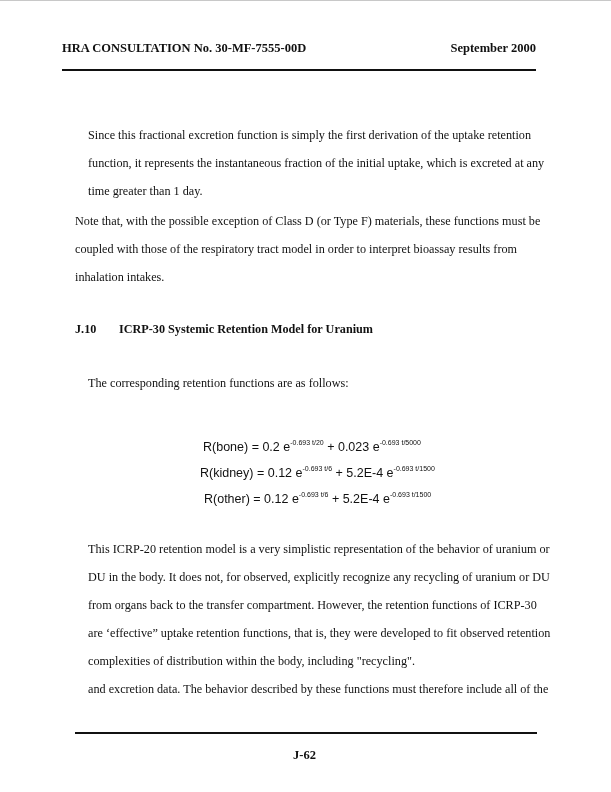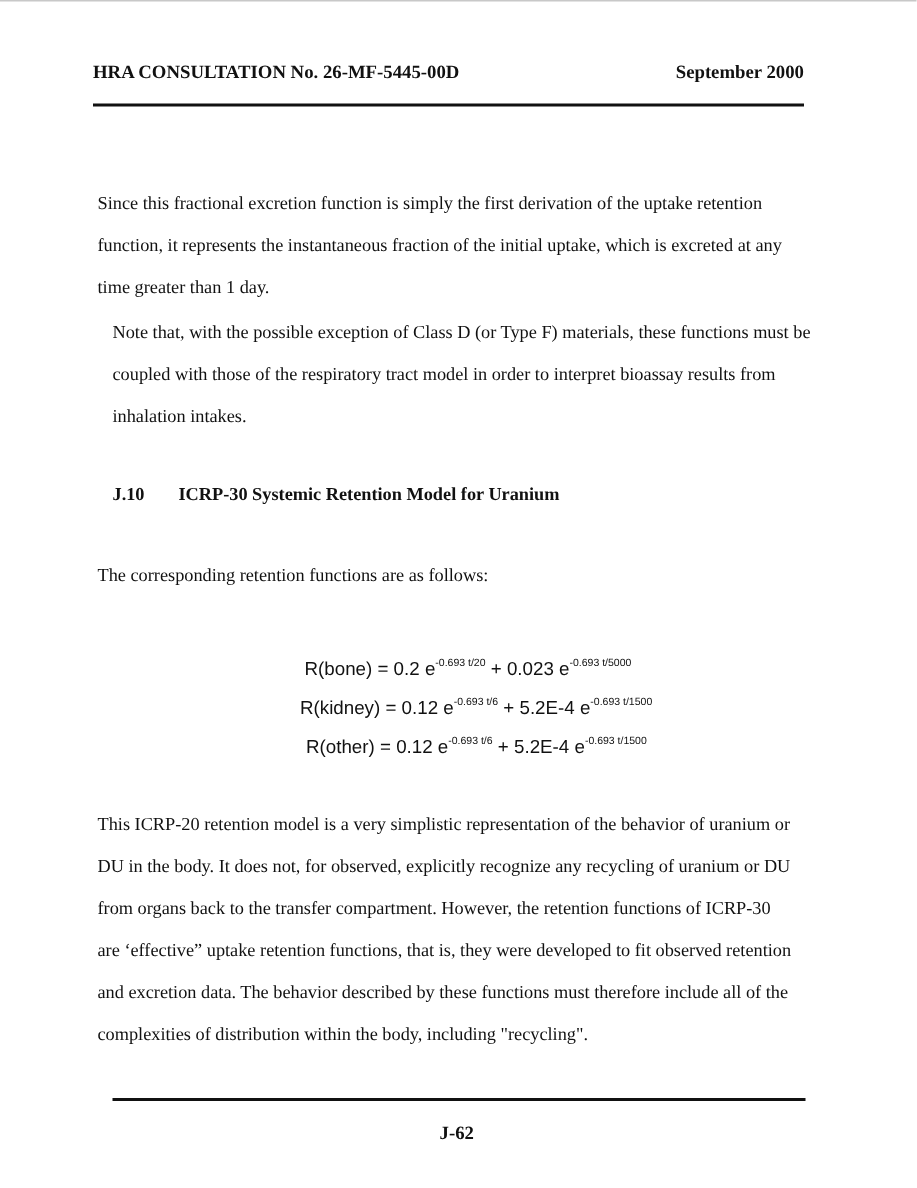--- a/index.html
+++ b/index.html
@@ -5,42 +5,42 @@
   html, body { margin: 0; padding: 0; background: #ffffff; }
   body { width: 611px; height: 792px; position: relative; overflow: hidden;
          font-family: "Liberation Serif", "DejaVu Serif", serif; color: #111; }
   .scanline-top { position: absolute; left: 0; top: 0; width: 611px; height: 1px; background: #c8c8c8; }
   .header { position: absolute; left: 62px; top: 41px; width: 474px; height: 20px; }
   .header-left { position: absolute; left: 0; top: 0; font-weight: bold; font-size: 12.5px; }
   .header-right { position: absolute; right: 0; top: 0; font-weight: bold; font-size: 12.5px; margin-left: 48px; }
   .rule { position: absolute; height: 2px; background: #111; }
   .rule-top { left: 62px; top: 69px; width: 474px; }
   .rule-bottom { left: 75px; top: 732px; width: 462px; }
-  .para { position: absolute; left: 65px; width: 470px; font-size: 12.2px; line-height: 28px; }
+  .para { position: absolute; left: 88px; width: 470px; font-size: 12.2px; line-height: 28px; }
   .p1 { top: 121px; }
   .p2 { top: 207px; left: 75px; }
   .p3 { top: 369px; }
   .p4 { top: 535px; }
   .section-heading { position: absolute; left: 75px; top: 322px; font-weight: bold; font-size: 12.2px; }
   .section-heading .num { display: inline-block; width: 44px; }
   .equations { position: absolute; left: 200px; top: 430px; width: 260px; font-family: "Liberation Sans", sans-serif; font-size: 12.5px; }
   .eq { height: 26px; line-height: 26px; white-space: nowrap; }
   .eq sup { font-size: 7px; vertical-align: 6px; }
   .eq1 { padding-left: 3px; }
   .eq2 { padding-left: 0; }
   .eq3 { padding-left: 4px; }
   .footer-page { position: absolute; left: 0; width: 609px; top: 748px; text-align: center; font-weight: bold; font-size: 12.5px; }
 </style>
 </head>
 <body>
 
 <div class="scanline-top"></div>
 
 <div class="header">
-  <span class="header-left">HRA CONSULTATION No. 26-MF-5445-00D</span>
+  <span class="header-left">HRA CONSULTATION No. 30-MF-7555-00D</span>
   <span class="header-right">September 2000</span>
 </div>
 <div class="rule rule-top"></div>
 
 <div class="para p1">
   <div>Since this fractional excretion function is simply the first derivation of the uptake retention</div>
   <div>function, it represents the instantaneous fraction of the initial uptake, which is excreted at any</div>
   <div>time greater than 1 day.</div>
 </div>
 
@@ -62,18 +62,18 @@
   <div class="eq eq1"><span>R(bone) = 0.2 e</span><sup>-0.693 t/20</sup><span> + 0.023 e</span><sup>-0.693 t/5000</sup></div>
   <div class="eq eq2"><span>R(kidney) = 0.12 e</span><sup>-0.693 t/6</sup><span> + 5.2E-4 e</span><sup>-0.693 t/1500</sup></div>
   <div class="eq eq3"><span>R(other) = 0.12 e</span><sup>-0.693 t/6</sup><span> + 5.2E-4 e</span><sup>-0.693 t/1500</sup></div>
 </div>
 
 <div class="para p4">
   <div>This ICRP-20 retention model is a very simplistic representation of the behavior of uranium or</div>
   <div>DU in the body.  It does not, for observed, explicitly recognize any recycling of uranium or DU</div>
   <div>from organs back to the transfer compartment.  However, the retention functions of ICRP-30</div>
   <div>are ‘effective” uptake retention functions, that is, they were developed to fit observed retention</div>
+  <div>complexities of distribution within the body, including "recycling".</div>
   <div>and excretion data.  The behavior described by these functions must therefore include all of the</div>
-  <div>complexities of distribution within the body, including "recycling".</div>
 </div>
 
 <div class="rule rule-bottom"></div>
 <div class="footer-page">J-62</div>
 
 </body></html>

